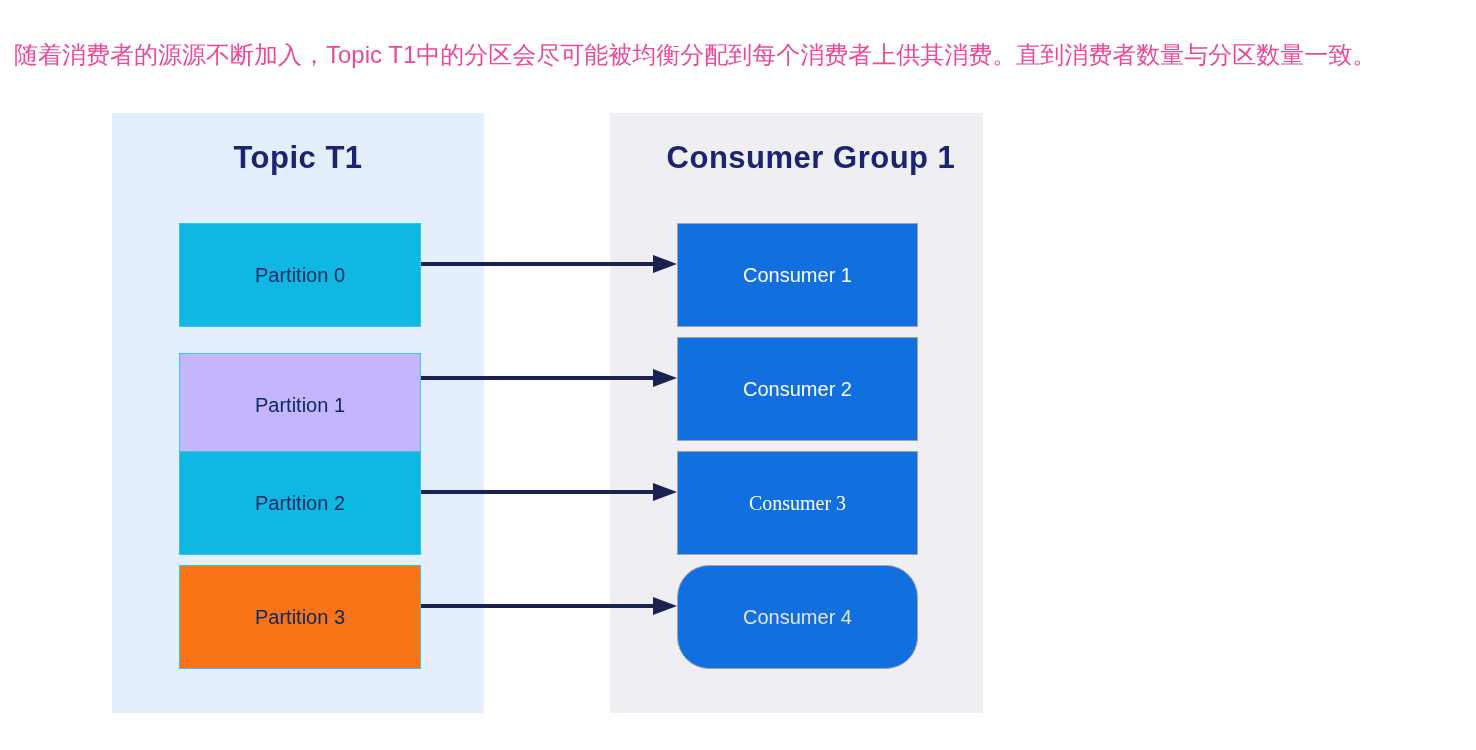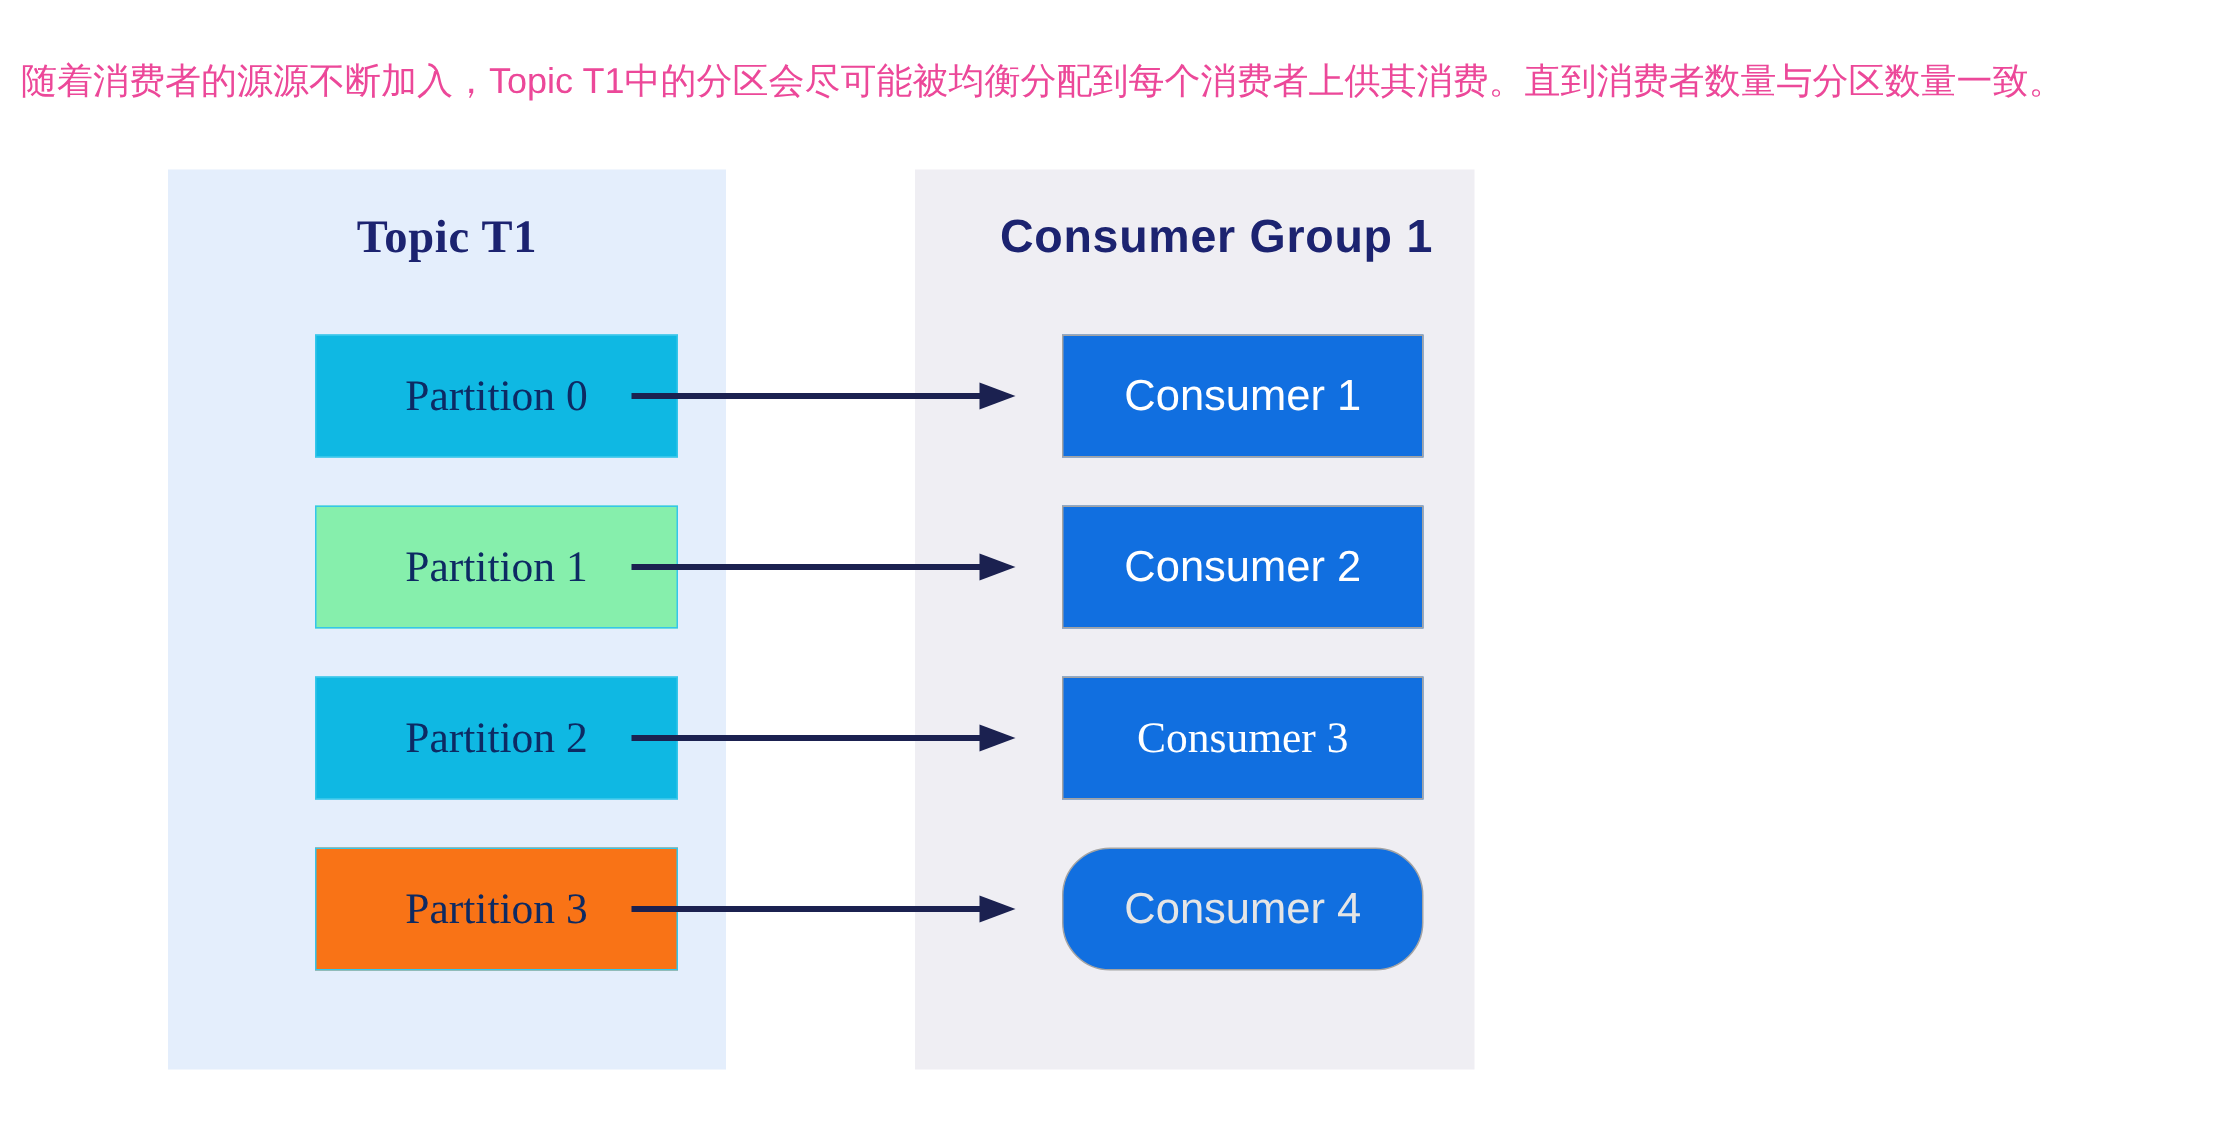--- a/index.html
+++ b/index.html
@@ -40,26 +40,25 @@
     text-align: center;
     font-size: 31px;
     font-weight: bold;
     color: #1c2370;
     letter-spacing: 0.5px;
   }
   .node-box {
     position: absolute;
     left: 67px;
     width: 242px;
-    height: 82px;
+    height: 104px;
     display: flex;
     align-items: center;
     justify-content: center;
-    font-size: 29px;
-    margin-left: 31px;
+    font-size: 20px;
   }
   .partition-box {
     background: #0fb8e3;
     color: #0d2a63;
     border: 1px solid #35c6ea;
   }
   .consumer-box {
     width: 241px;
     background: #116fe0;
     color: #ffffff;
@@ -70,25 +69,25 @@
     left: 0; top: 0;
     width: 1476px; height: 750px;
     pointer-events: none;
   }
 </style>
 </head>
 <body>
 
 <p class="desc">随着消费者的源源不断加入，Topic T1中的分区会尽可能被均衡分配到每个消费者上供其消费。直到消费者数量与分区数量一致。</p>
 
-<div class="panel panel-topic" style="background: rgb(228, 238, 252); font-family: Liberation Serif, serif;">
+<div class="panel panel-topic" style="background: rgb(228, 238, 252);">
   <div class="panel-title" style="color: rgb(28, 35, 112);">Topic T1</div>
   <div>
       <div class="node-box partition-box" style="top: 110px; background: rgb(15, 184, 227); color: rgb(13, 42, 99);">Partition 0</div>
-      <div class="node-box partition-box" style="top: 224px; background: #86efac; color: rgb(13, 42, 99);">Partition 1</div>
+      <div class="node-box partition-box" style="top: 240px; background: #c4b5fd; color: rgb(13, 42, 99);">Partition 1</div>
       <div class="node-box partition-box" style="top: 338px; background: rgb(15, 184, 227); color: rgb(13, 42, 99); text-align: right;">Partition 2</div>
       <div class="node-box partition-box" style="top: 452px; background: #f97316; color: rgb(13, 42, 99);">Partition 3</div>
     </div>
 </div>
 
 <div class="panel panel-consumer" style="background: rgb(239, 238, 243);">
   <div class="panel-title" style="color: rgb(28, 35, 112);">Consumer Group 1</div>
   <div>
       <div class="node-box consumer-box" style="top: 110px; background: rgb(17, 111, 224); color: rgb(255, 255, 255);">Consumer 1</div>
       <div class="node-box consumer-box" style="top: 224px; background: rgb(17, 111, 224); color: rgb(255, 255, 255);">Consumer 2</div>

